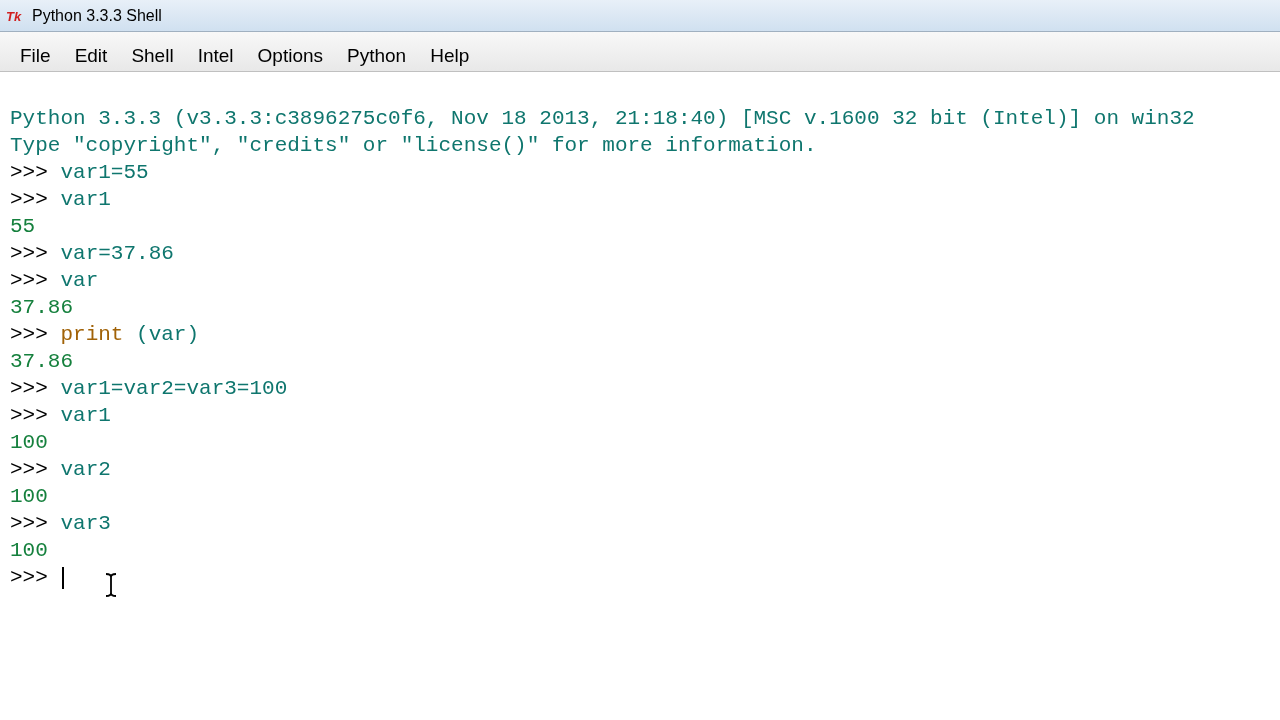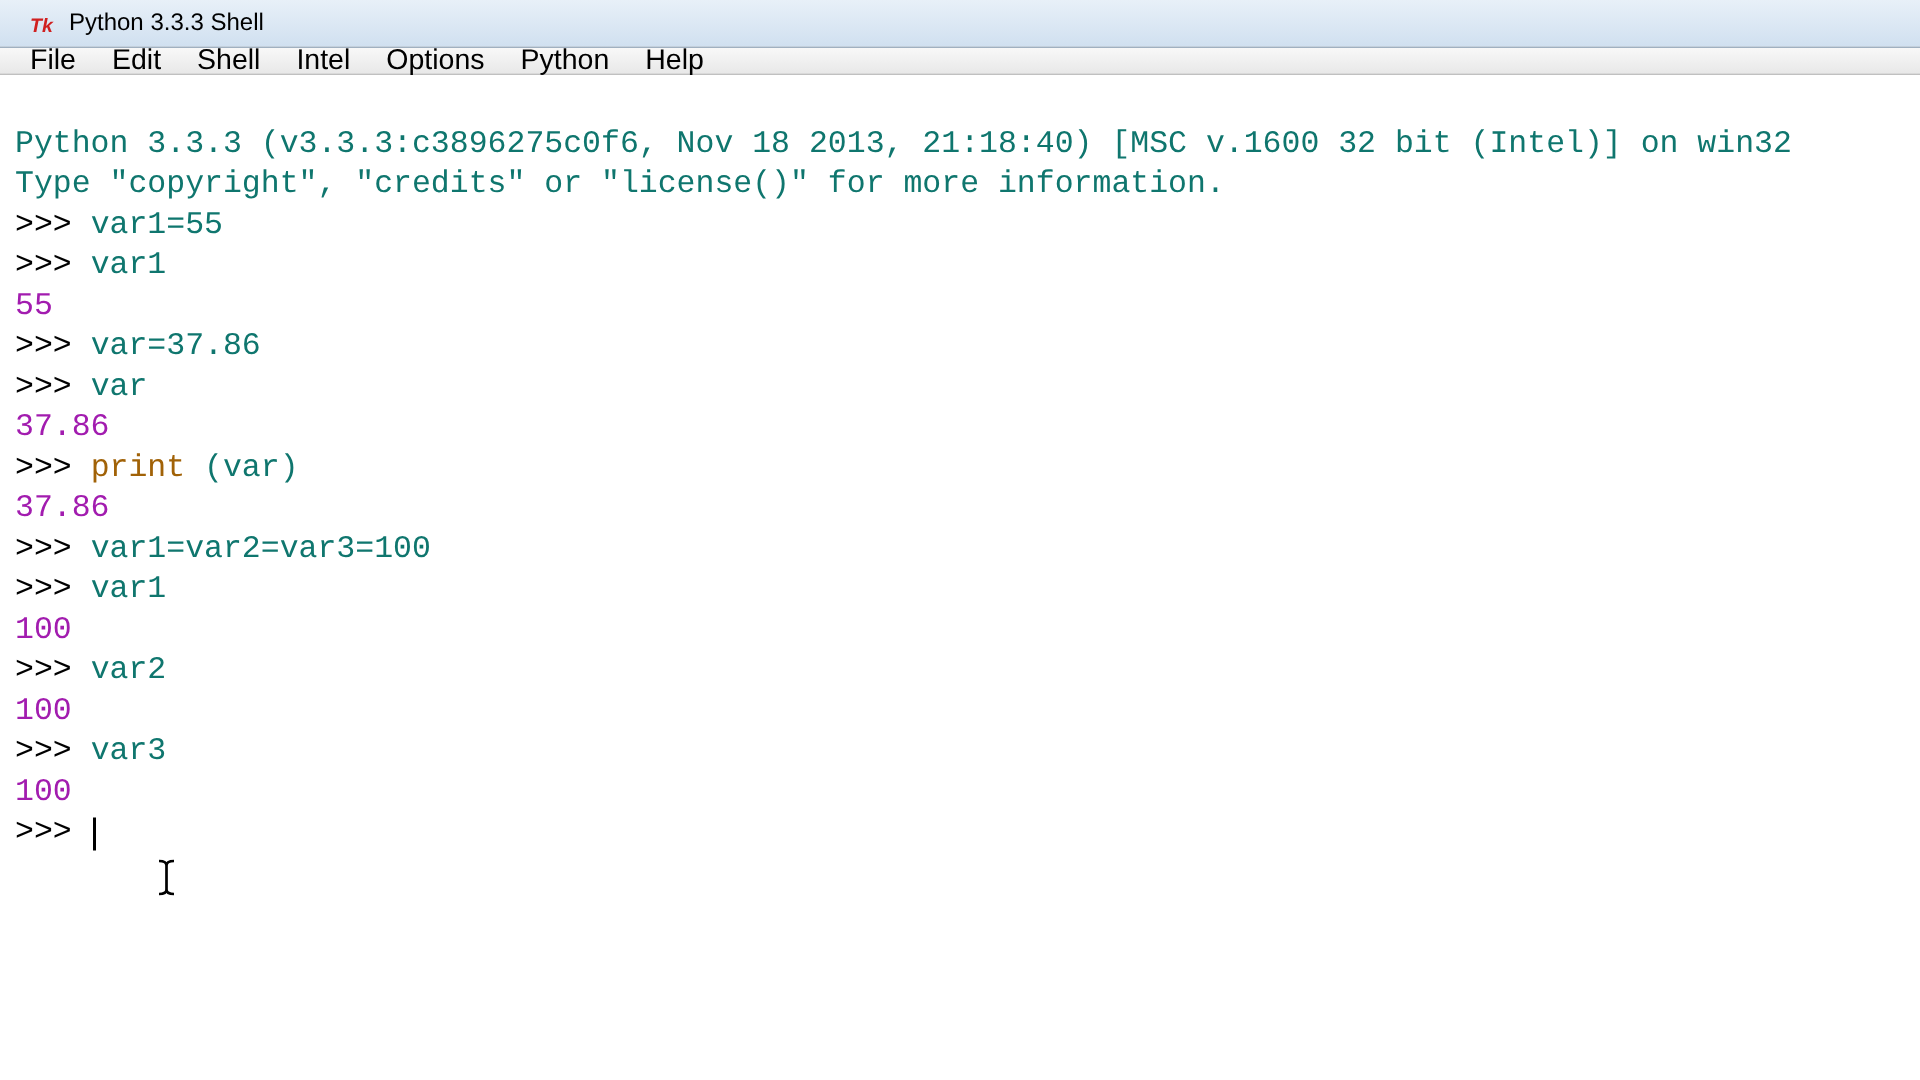--- a/index.html
+++ b/index.html
@@ -9,59 +9,59 @@
     width: 1280px;
     height: 720px;
     overflow: hidden;
   }
   .titlebar {
     height: 32px;
     background: linear-gradient(#e8f0f8, #d0e0f0);
     border-bottom: 1px solid #a0b0c0;
     display: flex;
     align-items: center;
-    padding-left: 20px;
+    padding-left: 6px;
   }
   .tk-icon {
     width: 18px;
     height: 18px;
     margin-right: 8px;
     display: flex;
     align-items: center;
     justify-content: center;
   }
   .tk-icon svg { width: 18px; height: 18px; }
   .title-text {
     font-size: 16px;
     color: #000;
   }
   .menubar {
-    height: 18px;
+    height: 40px;
     background: linear-gradient(#f8f8f8, #e8e8e8);
     border-bottom: 1px solid #c0c0c0;
     display: flex;
-    align-items: center;
+    align-items: flex-end;
     padding-left: 8px;
   }
   .menu-item {
     font-size: 19px;
     color: #000;
     padding: 4px 12px;
     cursor: default;
   }
   .content {
     padding: 6px 10px;
     font-family: "Courier New", monospace;
     font-size: 21px;
     line-height: 27px;
     white-space: pre;
   }
   .prompt { color: #000; }
   .code-text { color: #0f766e; }
-  .output-num { color: #a21caf; margin-top: 15px; }
+  .output-num { color: #15803d; margin-top: 15px; }
   .keyword { color: #a16207; }
   .cursor {
     display: inline-block;
     width: 2px;
     height: 22px;
     background: #000;
     vertical-align: text-bottom;
     margin-left: 2px;
     animation: blink 1s step-end infinite;
   }

